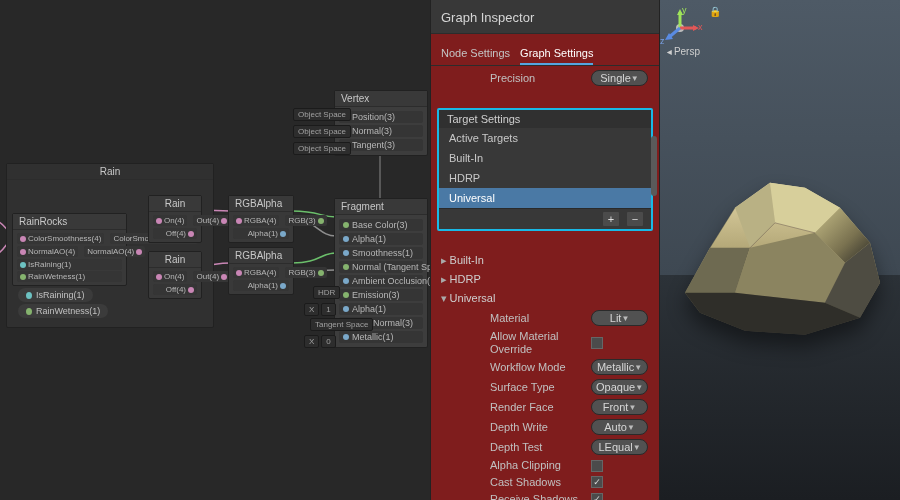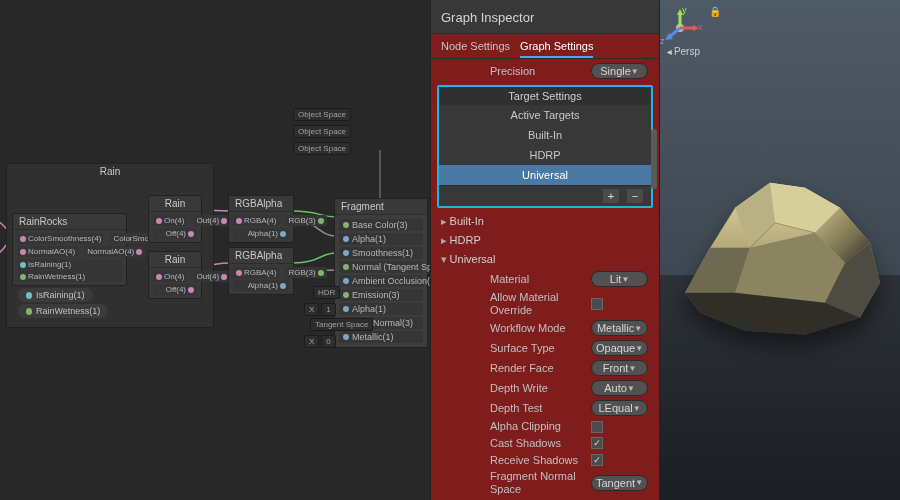--- a/index.html
+++ b/index.html
@@ -40,39 +40,39 @@
     padding:1px 3px; border-radius:2px; margin:1px 0;
   }
   svg.wires { position:absolute; inset:0; pointer-events:none; }
 
   
   .panel { flex: 0 0 215px; background: #7f1d1d; border-left: 1px solid #222; border-right: 1px solid #222; display:flex; flex-direction:column; }
   .panel-head {
     background: #383838; padding: 10px 10px 8px 10px; color:#d5d5d5; font-size: 13px;
     border-bottom: 1px solid #2c2c2c;
   }
-  .tabs { display:flex; gap: 10px; padding: 6px 10px 0 10px; border-bottom: 1px solid #2c2c2c; }
+  .tabs { display:flex; gap: 10px; padding: 6px 10px 0 10px; border-bottom: 1px solid #2c2c2c; margin-top: 7px; }
   .tab { font-size: 11px; padding-bottom: 4px; color:#c4c4c4; cursor:pointer; }
   .tab.active { color:#fff; border-bottom: 2px solid #55a5e0; }
 
   .proprow { display:flex; align-items:center; gap:6px; padding: 2px 11px; margin-left: 48px; }
   .proprow .lab { flex: 0 0 95px; color:#c0c0c0; font-size:11px; line-height:1.15;}
   .select {
     flex: 1; background:#515151; border:1px solid #2a2a2a; color:#d6d6d6; font-size:11px;
     padding: 1px 4px; display:flex; justify-content:center; align-items:center; border-radius:8px;
     min-width: 0;
   }
   .select .arrow { font-size:8px; color:#bbb; }
   .check { width:12px; height:12px; border:1px solid #666; background:#4b4b4b; display:inline-flex; align-items:center; justify-content:center; font-size:9px; color:#ddd;}
   .foldout::before { content:"▸ "; color:#aaa; }
   .foldout.open::before { content:"▾ "; color:#aaa; }
   .section-head { padding: 3px 10px; color:#cfcfcf; font-size:11px; }
 
   .target-box {
-    margin: 4px 6px; border: 2px solid #19b9e6; border-radius: 2px; overflow:hidden;text-align:center;
+    margin: 20px 6px; border: 2px solid #19b9e6; border-radius: 2px; overflow:hidden;
   }
   .target-head {
     background:#303030; color:#cfcfcf; font-size:11px; padding: 3px 8px;
   }
   .target-item {
     padding: 4px 10px; color:#c8c8c8; font-size:11px; background:#383838; cursor:pointer;
   }
   .target-item.selected { background:#4a79a5; color:#fff; }
   .target-tools { display:flex; justify-content:flex-end; gap:8px; padding:3px 8px; background:#383838; border-top:1px solid #2a2a2a; }
   .tool-btn { background:#4b4b4b; color:#ddd; width:16px; height:14px; display:inline-flex; align-items:center; justify-content:center; font-size:11px; border-radius:1px; cursor:pointer;}
@@ -224,20 +224,37 @@
               <span class="dot green"></span>
             </div>
           </div>
         <div class="minislot" style="justify-content:flex-end;">
             <span>Alpha(1)</span>
             <span class="dot"></span>
           </div>
       </div>
     </div>
 
+    <div class="node" style="left:334px; top:90px; width:94px; background:#3d3d3d;">
+      <div class="node-title">Vertex</div>
+      <div class="node-body">
+        <div class="port left">
+            <span class="dot green"></span>
+            <span>Position(3)</span>
+          </div>
+        <div class="port left">
+            <span class="dot green"></span>
+            <span>Normal(3)</span>
+          </div>
+        <div class="port left">
+            <span class="dot green"></span>
+            <span>Tangent(3)</span>
+          </div>
+      </div>
+    </div>
     <div class="badge" style="left:293px; top:108px;">Object Space</div>
     <div class="badge" style="left:293px; top:125px;">Object Space</div>
     <div class="badge" style="left:293px; top:142px;">Object Space</div>
 
     <div class="node" style="left:334px; top:198px; width:94px; background:#3d3d3d;">
       <div class="node-title">Fragment</div>
       <div class="node-body">
         <div class="port left">
             <span class="dot green"></span>
             <span>Base Color(3)</span>

